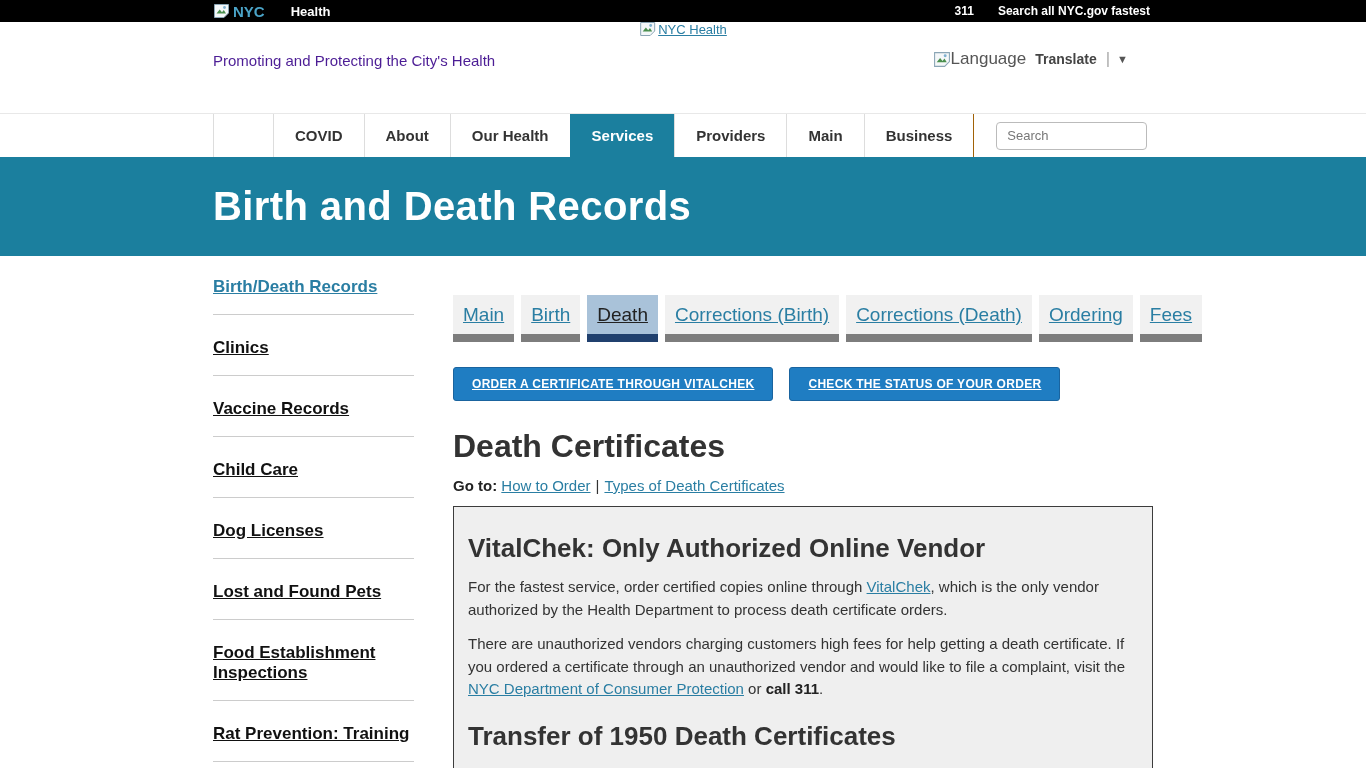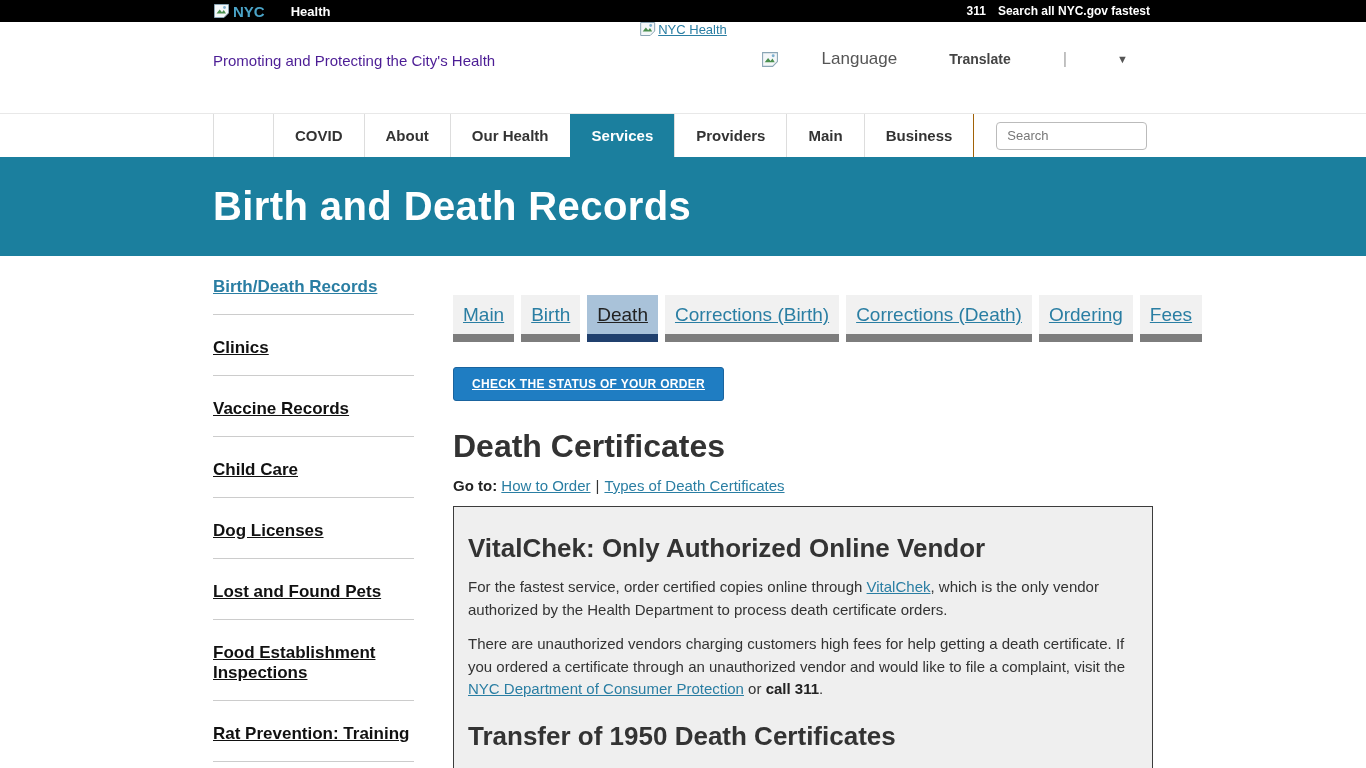--- a/index.html
+++ b/index.html
@@ -10,30 +10,30 @@
   body{background:#fff; font-family:"Liberation Sans", sans-serif;}
   .page{position:relative; width:1366px; height:768px; overflow:hidden; background:#fff;}
 
   
   .topbar{position:absolute; top:0; left:0; right:0; height:22px; background:#000;
     display:flex; justify-content:space-between; align-items:center; padding:0 216px 0 213px;}
   .topbar-left{display:flex; align-items:center; height:22px;}
   .nyc-logo{display:flex; align-items:center; gap:3px; text-decoration:none;}
   .nyc-alt{color:#4aa3c7; font-weight:bold; font-size:15px;}
   .topbar-agency{color:#fff; font-weight:bold; font-size:13px; margin-left:26px; text-decoration:none;}
-  .topbar-right{display:flex; gap:12px; align-items:center;}
+  .topbar-right{display:flex; gap:24px; align-items:center;}
   .topbar-right a{color:#fff; font-weight:bold; font-size:12px; text-decoration:none;}
 
   
   .header{position:absolute; top:22px; left:0; right:0; height:91px; background:#fff;}
   .center-logo{position:absolute; top:-1px; left:50%; transform:translateX(-50%);
     display:flex; align-items:center; gap:2px; color:var(--link); font-size:13px;
     text-decoration:underline; white-space:nowrap;}
   .tagline{position:absolute; left:213px; top:30px; font-size:15px; color:#4c1d95;}
-  .translate{position:absolute; right:238px; top:27px; display:flex; align-items:center; cursor:pointer;gap:43px;}
+  .translate{position:absolute; right:238px; top:27px; display:flex; align-items:center; cursor:pointer;}
   .lang-alt{color:#555; font-size:17px;}
   .translate-label{font-weight:bold; font-size:14px; color:#444; margin-left:9px;}
   .translate-sep{color:#aaa; font-size:17px; margin:0 7px 0 9px;}
   .translate-caret{color:#555; font-size:11px;}
 
   
   .mainnav{position:absolute; top:113px; left:0; right:0; height:44px; background:#fff;
     display:flex; align-items:stretch; padding-left:213px; border-top:1px solid #e8e8e8;}
   .nav-cell{display:flex; align-items:center; justify-content:center; padding:0 21px;
     font-size:15px; font-weight:bold; color:#333; text-decoration:none; border-left:1px solid #ddd;}
@@ -199,20 +199,21 @@
         <span class="tab-label">Ordering</span>
           <span class="tab-bar"></span>
         </a>
       <a class="tab" href="#">
         <span class="tab-label">Fees</span>
           <span class="tab-bar"></span>
         </a>
     </div>
 
     <div class="cta-row">
+      <a class="cta" href="#">ORDER A CERTIFICATE THROUGH VITALCHEK</a>
       <a class="cta" href="#">CHECK THE STATUS OF YOUR ORDER</a>
     </div>
 
     <h1 class="page-h1">Death Certificates</h1>
 
     <div class="goto">
       <span class="goto-label">Go to:</span>
       <a href="#">How to Order</a><span class="sep">|</span><a href="#">Types of Death Certificates</a>
     </div>
 

